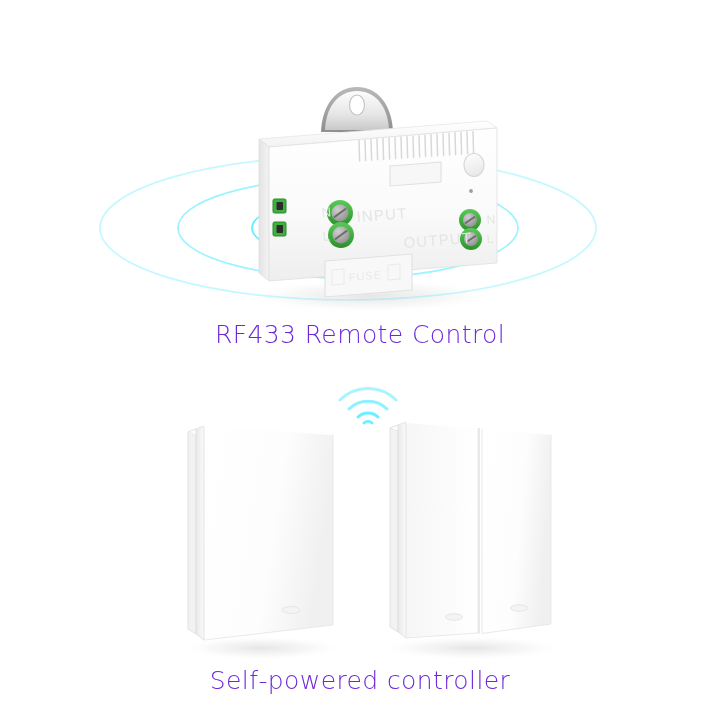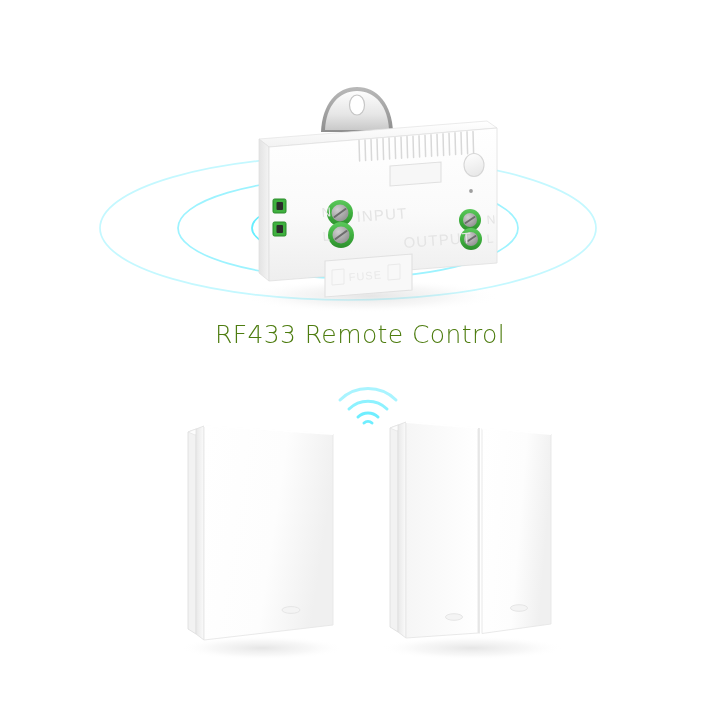--- a/index.html
+++ b/index.html
@@ -22,21 +22,21 @@
     height: 720px;
     background: #ffffff;
   }
 
   
   .caption {
     position: absolute;
     left: 0;
     width: 720px;
     text-align: center;
-    color: #4d7c0f;
+    color: #6d28d9;
     font-family: "DejaVu Sans", sans-serif;
     font-weight: 300;
     letter-spacing: 0.4px;
     white-space: nowrap;
   }
   #caption-top    { top: 320px; font-size: 25px; }
   #caption-bottom { top: 666px; font-size: 25px; }
 
   
   #scene {
@@ -247,14 +247,15 @@
       <path d="M406,422 L478,428" stroke="#ffffff" stroke-width="2" fill="none"></path>
       <path d="M482,428.5 L551,434" stroke="#ffffff" stroke-width="2" fill="none"></path>
 
       <ellipse cx="454" cy="617" rx="8.5" ry="3.3" fill="#f4f4f4" stroke="#e3e3e3" stroke-width="0.9"></ellipse>
       <ellipse cx="519" cy="608" rx="8.5" ry="3.3" fill="#f4f4f4" stroke="#e3e3e3" stroke-width="0.9"></ellipse>
     </g>
   </svg>
 
   <div class="caption" id="caption-top">RF433 Remote Control</div>
 
+  <div class="caption" id="caption-bottom">Self-powered controller</div>
 
 </div>
 
 </body></html>

